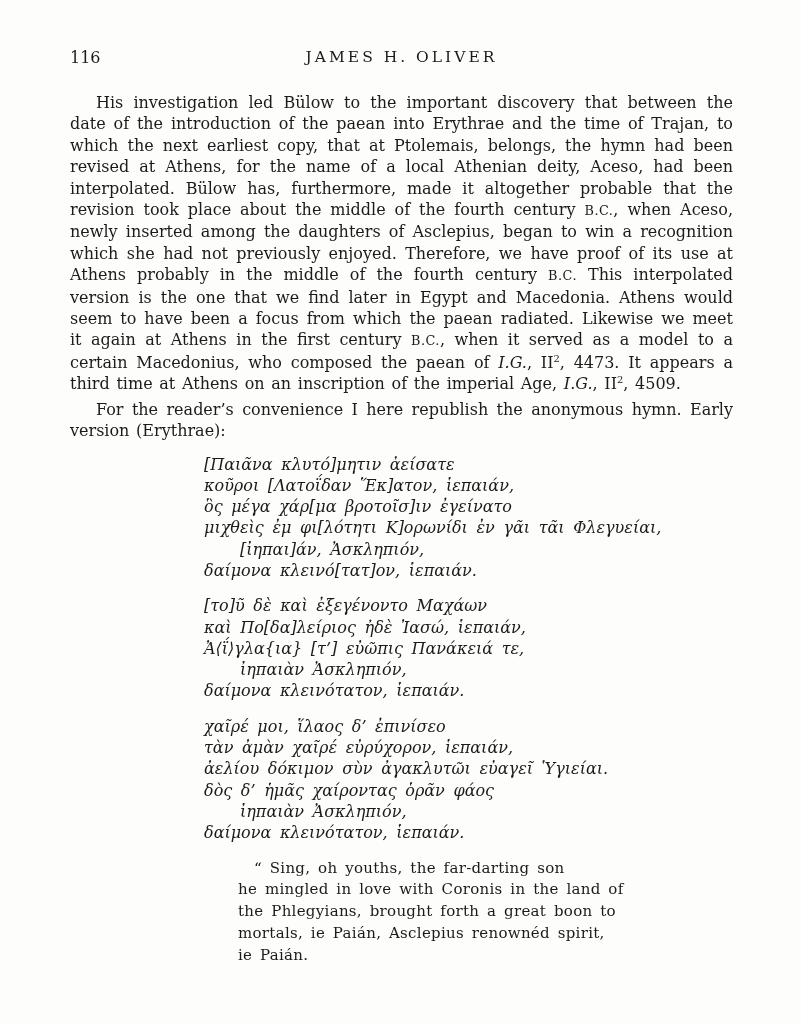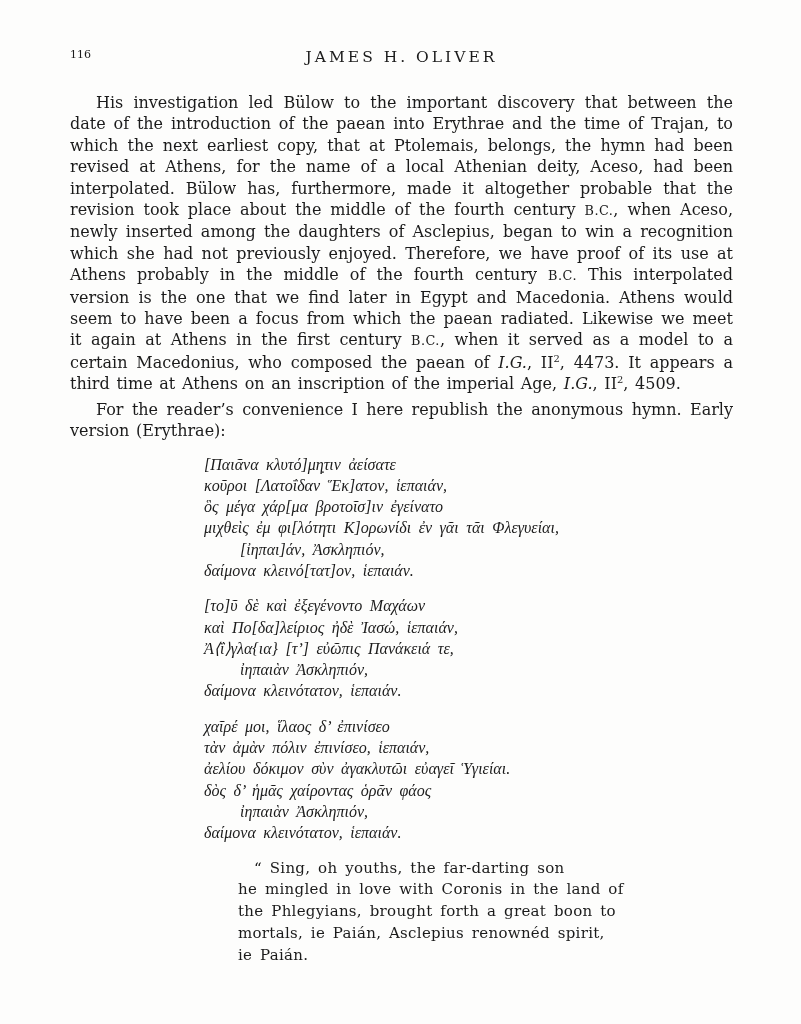--- a/index.html
+++ b/index.html
@@ -19,21 +19,21 @@
   }
   .header {
     position: relative;
     height: 22px;
     margin-bottom: 22px;
   }
   .pagenum {
     position: absolute;
     left: 4px;
     top: 0;
-    font-size: 11px;
+    font-size: 16px;
   }
   .runhead {
     text-align: center;
     font-size: 15.5px;
     letter-spacing: 3px;
   }
   .para {
     margin: 4px;
     font-size: 16px;
     line-height: 21.4px;
@@ -48,21 +48,20 @@
     margin-top: 12px;
     padding-left: 138px;
     font-style: italic;
     font-size: 16px;
   }
   .stanza { margin: 0 0 14px 0; }
   .greek-line {
     line-height: 21.3px;
     word-spacing: 0.22em;
     white-space: nowrap;
-    font-family: Liberation Serif, serif;
   }
   .greek-line.indented { padding-left: 36px; }
   .translation {
     padding-left: 172px;
     font-size: 15px;
     letter-spacing: 0.3px;
   }
   .trans-line {
     line-height: 21.8px;
     word-spacing: 0.18em;
@@ -93,21 +92,21 @@
       </div>
       <div class="stanza">
         <div class="greek-line">[το]ῦ δὲ καὶ ἐξεγένοντο Μαχάων</div>
         <div class="greek-line">καὶ Πο[δα]λείριος ἠδὲ Ἰασώ, ἱεπαιάν,</div>
         <div class="greek-line">Ἀ⟨ΐ⟩γλα{ια} [τ’] εὐῶπις Πανάκειά τε,</div>
         <div class="greek-line indented">ἰηπαιὰν Ἀσκληπιόν,</div>
         <div class="greek-line">δαίμονα κλεινότατον, ἱεπαιάν.</div>
       </div>
       <div class="stanza">
         <div class="greek-line">χαῖρέ μοι, ἵλαος δ’ ἐπινίσεο</div>
-        <div class="greek-line">τὰν ἀμὰν πόλιν ἐπινίσεο, ἱεπαιάν,</div>
+        <div class="greek-line">τὰν ἀμὰν χαῖρέ εὐρύχορον, ἱεπαιάν,</div>
         <div class="greek-line">ἀελίου δόκιμον σὺν ἀγακλυτῶι εὐαγεῖ Ὑγιείαι.</div>
         <div class="greek-line">δὸς δ’ ἡμᾶς χαίροντας ὁρᾶν φάος</div>
         <div class="greek-line indented">ἰηπαιὰν Ἀσκληπιόν,</div>
         <div class="greek-line">δαίμονα κλεινότατον, ἱεπαιάν.</div>
       </div>
     </div>
 
   <div class="translation">
       <div class="trans-line first">“ Sing, oh youths, the far-darting son</div>
       <div class="trans-line">he mingled in love with Coronis in the land of</div>

